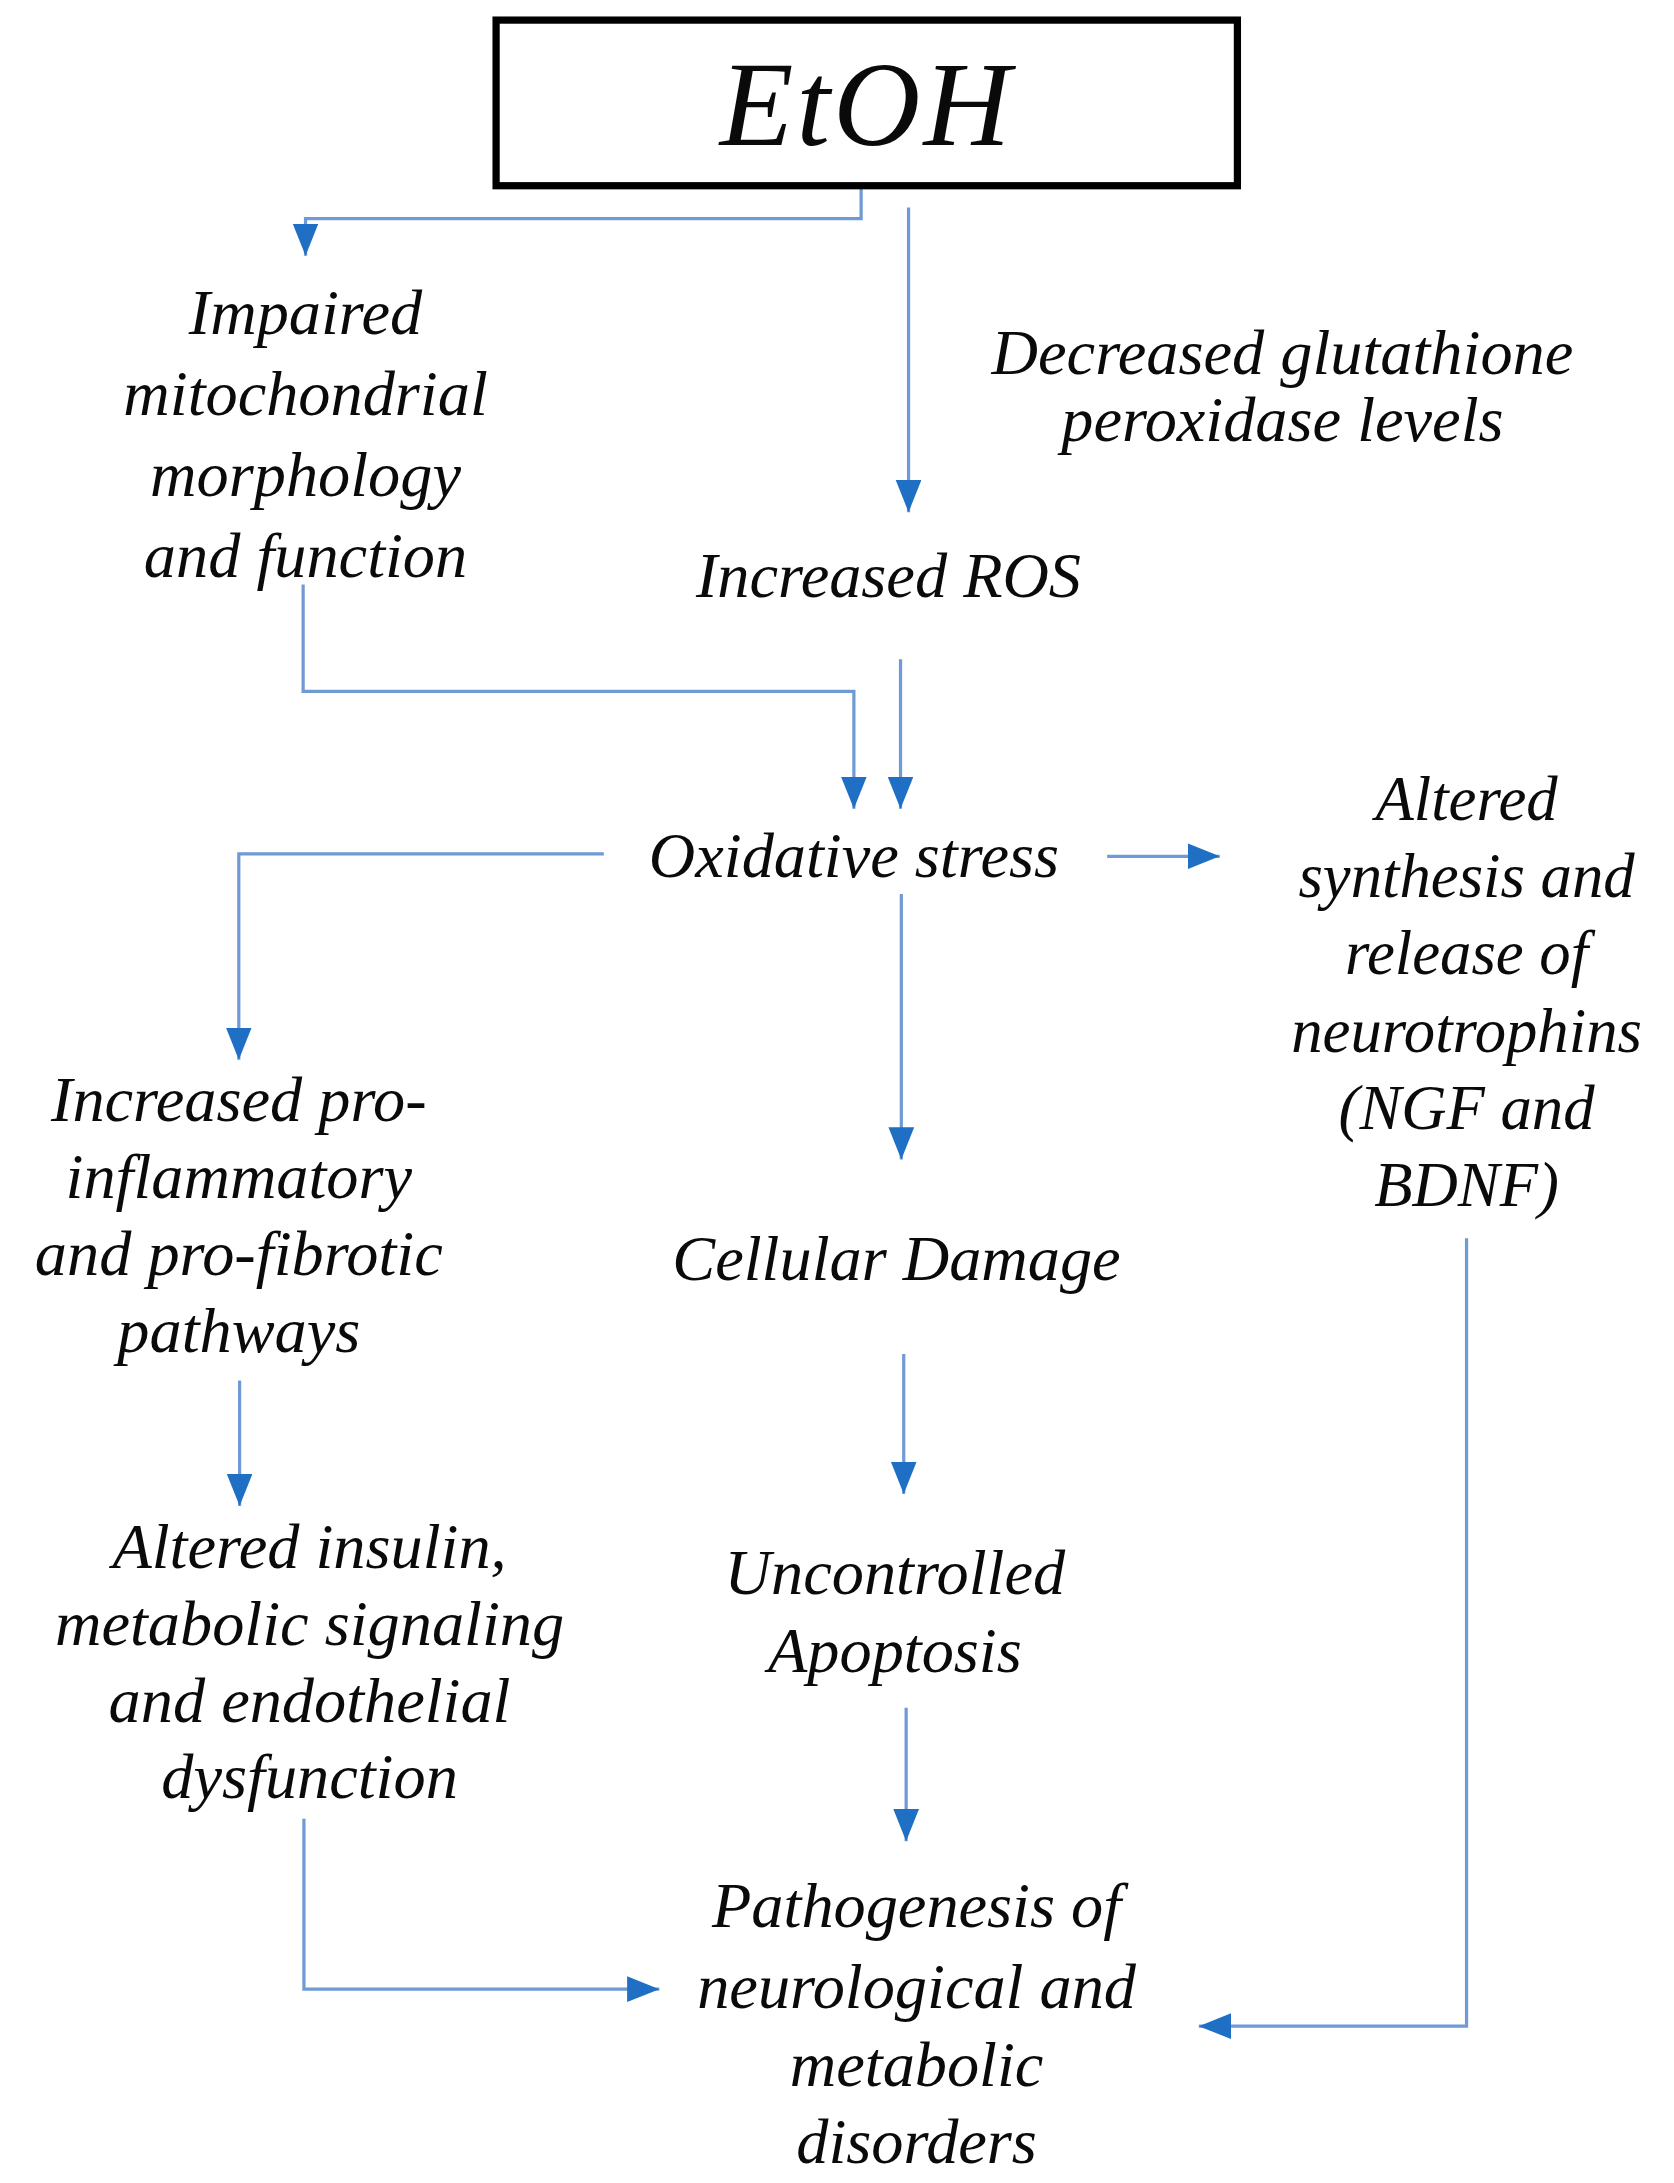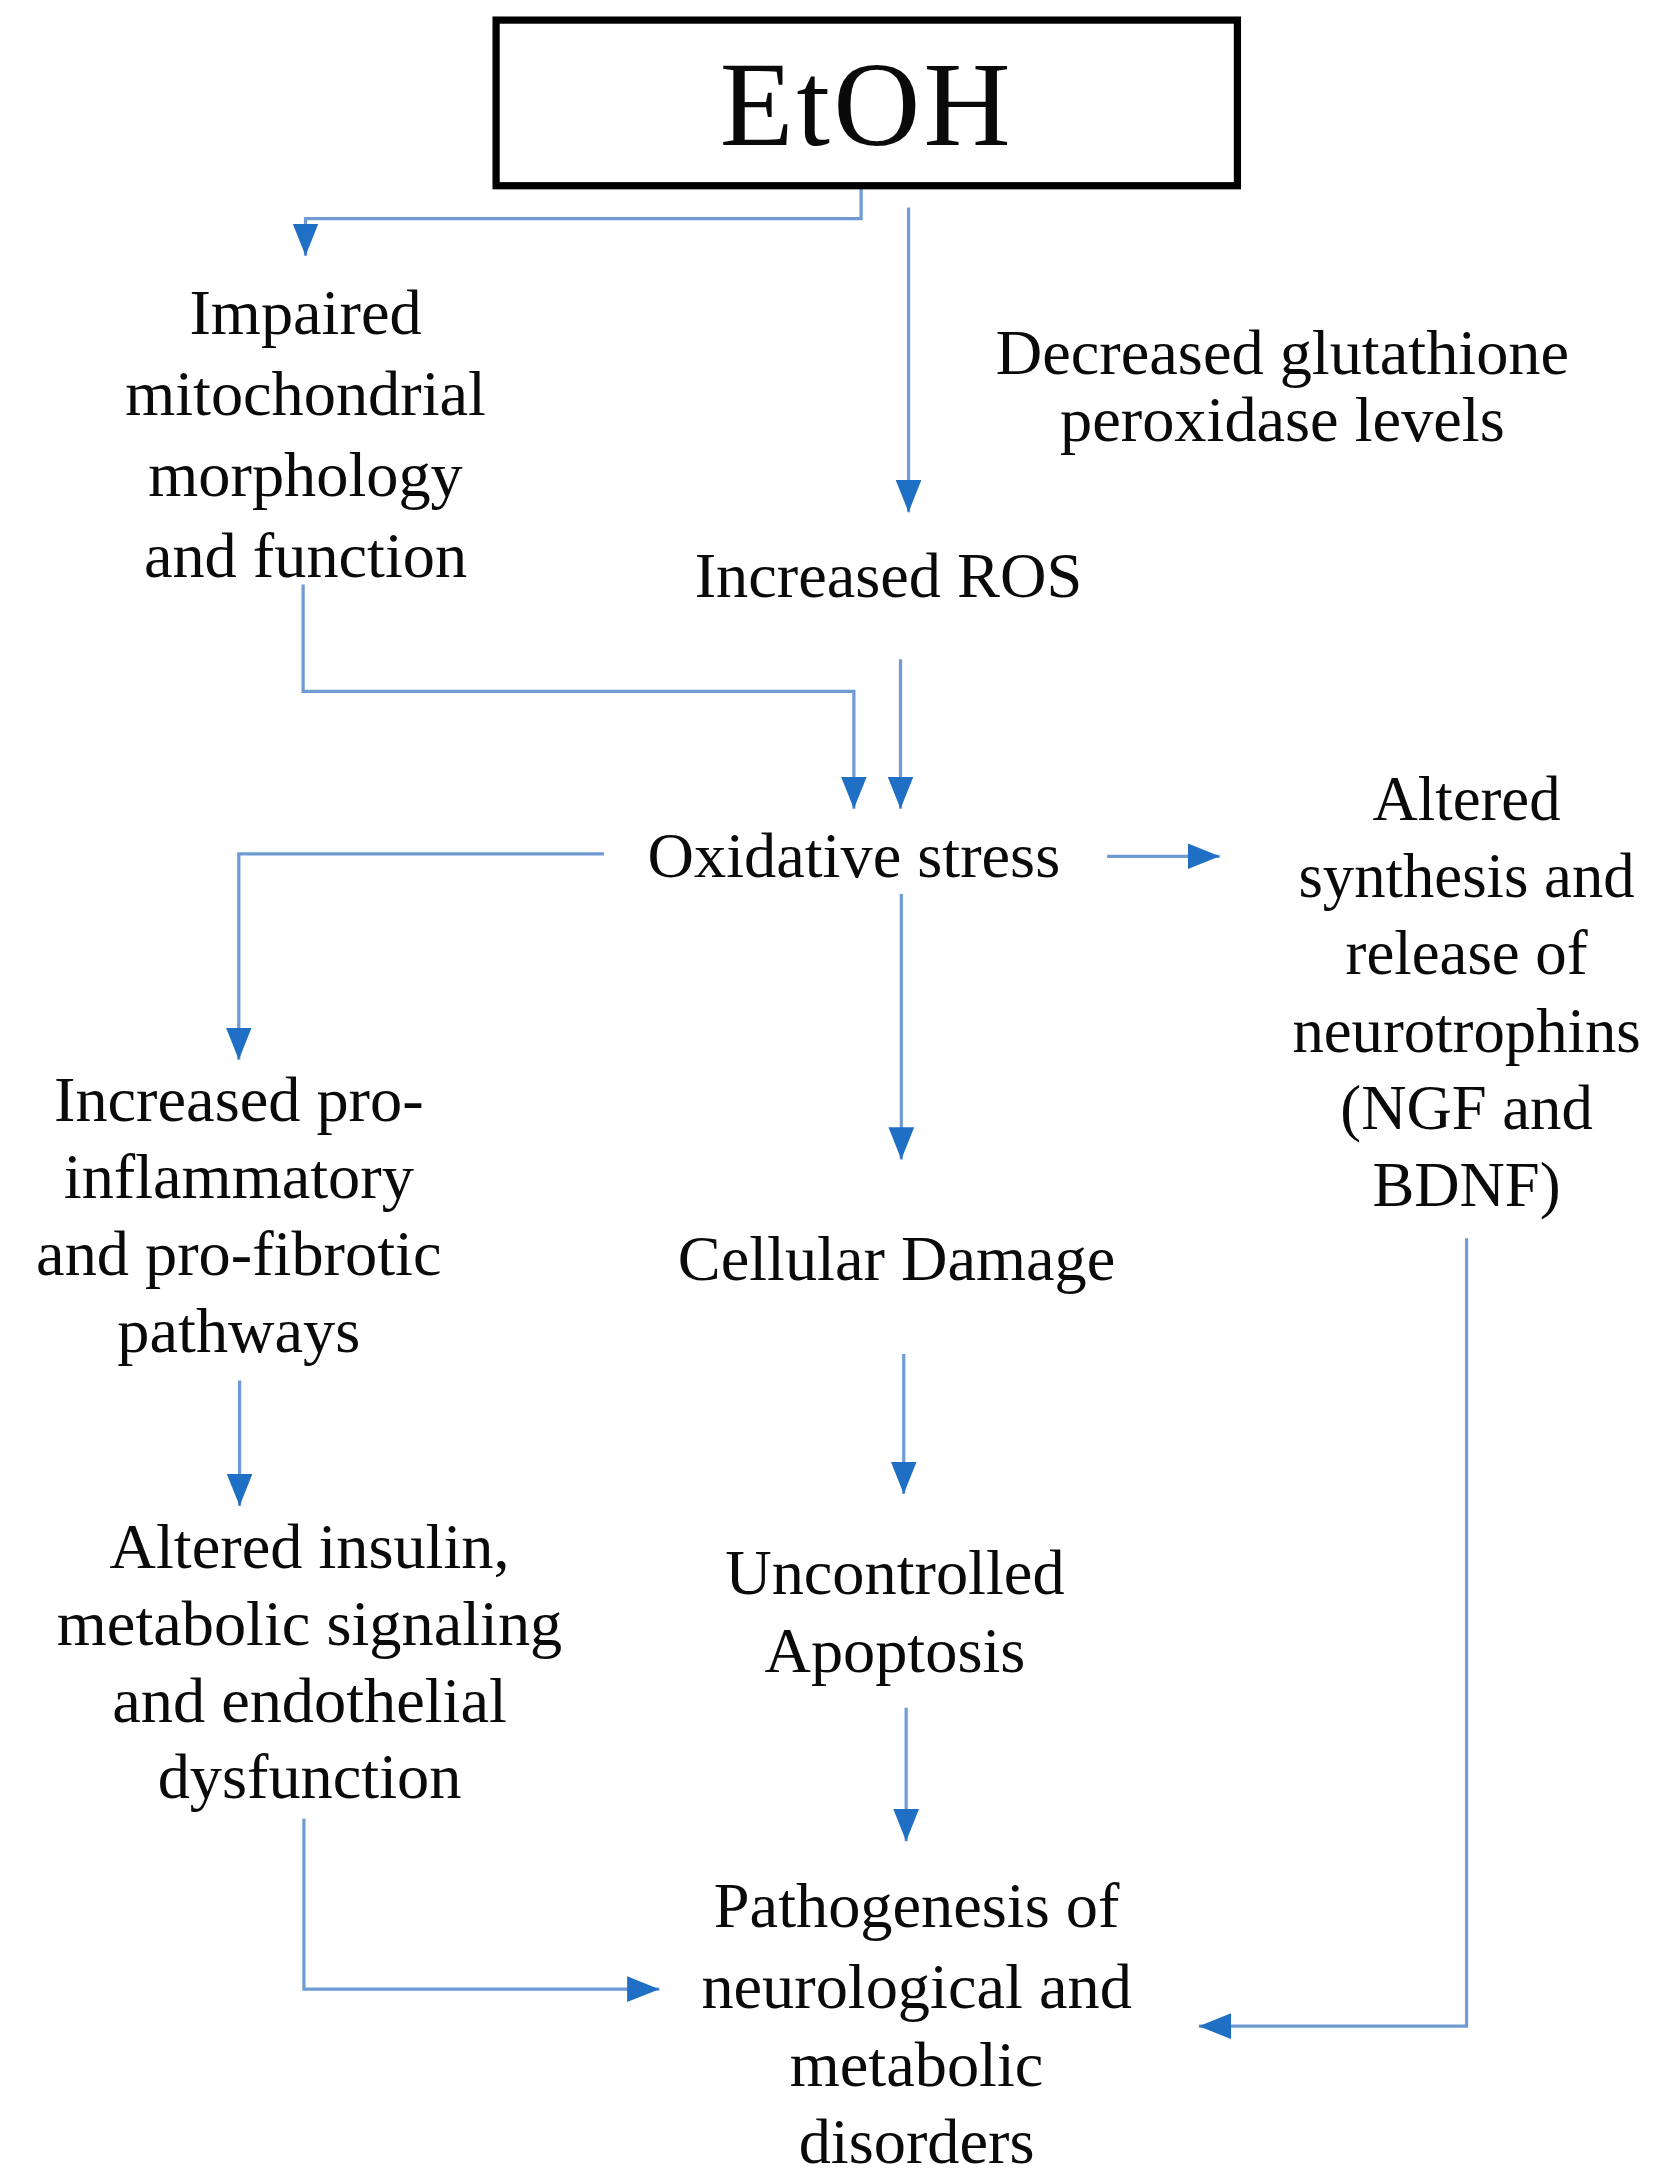--- a/index.html
+++ b/index.html
@@ -11,20 +11,21 @@
   }
   html, body {
     margin: 0;
     padding: 0;
     background: var(--bg);
   }
   .canvas-wrap {
     width: 100%;
     max-width: 1675px;
     margin: 0 auto;
+    font-style: italic;
   }
   svg.flowchart {
     display: block;
     width: 100%;
     height: auto;
     background: var(--bg);
     font-family: "Liberation Serif", "DejaVu Serif", serif;
   }
   .stem {
     fill: none;

